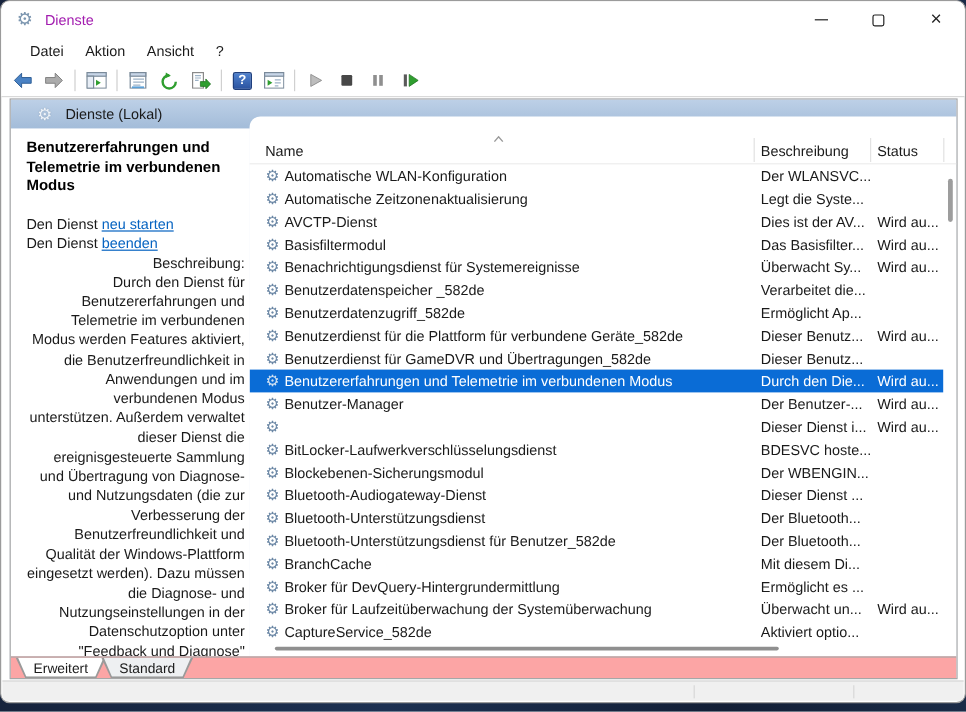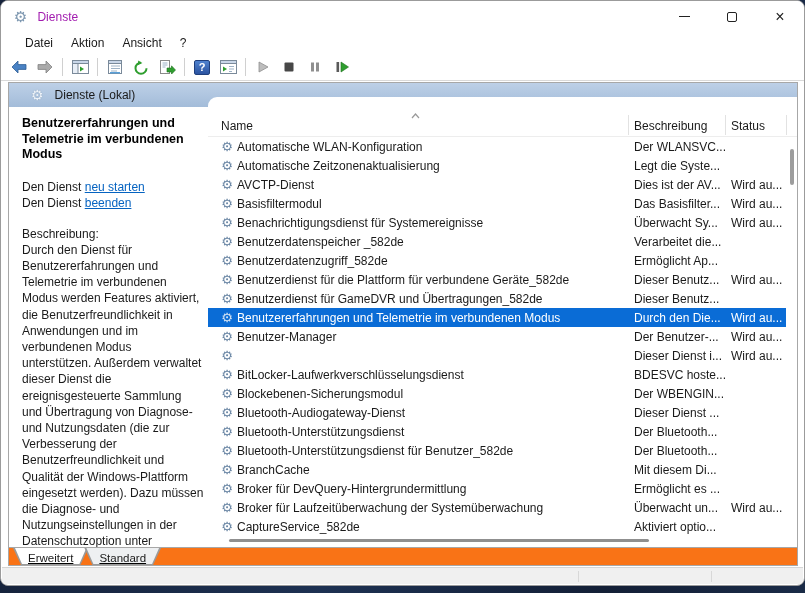--- a/index.html
+++ b/index.html
@@ -35,21 +35,21 @@
   .content { position:absolute; left:7px; top:81px; right:6px; bottom:19px; border:1px solid #a7a7a7; background:#eef3f9; display:flex; flex-direction:column; overflow:hidden; }
   .band { height:24px; background:linear-gradient(#bdd0e7,#a3bcd9); display:flex; align-items:center; padding-left:22px; flex:0 0 auto; position:relative; z-index:1; }
   .band .gear { font-size:14px; color:#eef3f9; text-shadow:0 0 1px #7a93ad; margin-right:11px; line-height:1; }
   .band .label { font-size:12px; color:#1a1a1a; }
   .cbody { flex:1; display:flex; min-height:0; position:relative; }
   
   .sidebar { width:199px; flex:0 0 auto; background:#fff; padding:9px 11px 0 13px; position:relative; }
   .svc-title { font-size:12.5px; font-weight:bold; color:#000; line-height:15.5px; margin-bottom:16px; }
   .svc-link-line { font-size:12px; color:#1a1a1a; line-height:16px; }
   .svc-link-line a { color:#0563c1; text-decoration:underline; }
-  .svc-desc { margin-top:15px; font-size:12px; color:#1a1a1a; line-height:16.2px; width:182px; }
+  .svc-desc { font-size:12px; color:#1a1a1a; line-height:16.2px; width:182px;text-align:right; }
   
   .listpane { flex:1; background:#fff; margin-top:-10px; border-top-left-radius:9px; position:relative; z-index:2; display:flex; flex-direction:column; min-width:0; }
   .list-header { height:24px; flex:0 0 auto; position:relative; border-bottom:1px solid #eded ed; }
   .list-header { border-bottom:1px solid #ededed;margin-top:16px; }
   .col-h { position:absolute; top:6px; font-size:12px; color:#1a1a1a; }
   .col-h.name { left:13px; }
   .col-h.desc { left:426px; }
   .col-h.status { left:523px; }
   .hdr-sep { position:absolute; top:2px; height:20px; width:1px; background:#e2e2e2; }
   .sort-arrow { position:absolute; left:203px; top:0px; }
@@ -60,21 +60,21 @@
   .cell.name { position:absolute; left:29px; right:170px; }
   .cell.desc { position:absolute; left:426px; width:95px; }
   .cell.status { position:absolute; left:523px; width:55px; }
   .row.selected { background:#0a6cd6; color:#fff; }
   .row.selected .gear { color:#cfe0f2; }
   
   .vscroll { position:absolute; right:3px; top:52px; width:4px; height:36px; background:#9d9d9d; border-radius:2px; z-index:3; }
   .hscroll { height:13px; flex:0 0 auto; position:relative; }
   .hscroll .thumb { position:absolute; left:21px; top:5px; width:420px; height:3px; background:#8f8f8f; border-radius:2px; }
   
-  .tabstrip { height:18px; flex:0 0 auto; background:#f97316; border-top:1px solid #a7a7a7; display:flex; padding-left:4px; position:relative; z-index:3;text-decoration:underline; }
+  .tabstrip { height:18px; flex:0 0 auto; background:#fca5a5; border-top:1px solid #a7a7a7; display:flex; padding-left:4px; position:relative; z-index:3; }
   .tab { position:relative; height:17px; padding:0 15px; margin-right:-4px; }
   .tab::before { content:""; position:absolute; inset:0; background:#9a9a9a; clip-path:polygon(0 0,100% 0,calc(100% - 8px) 100%,8px 100%); }
   .tab::after  { content:""; position:absolute; inset:0 1px 1px 1px; background:#eef0f2; clip-path:polygon(1px 0,calc(100% - 1px) 0,calc(100% - 8px) 100%,8px 100%); }
   .tab.active::after { background:#ffffff; inset:0 1px 1px 1px; }
   .tab span { position:relative; z-index:1; font-size:11.5px; line-height:16px; color:#1a1a1a; }
   
   .statusbar { position:absolute; left:1px; right:1px; bottom:1px; height:17px; background:#f0f0f0; border-top:1px solid #d6d6d6; }
   .sb-sep { position:absolute; top:3px; width:1px; height:11px; background:#d8d8d8; }
   
   svg { display:block; }

